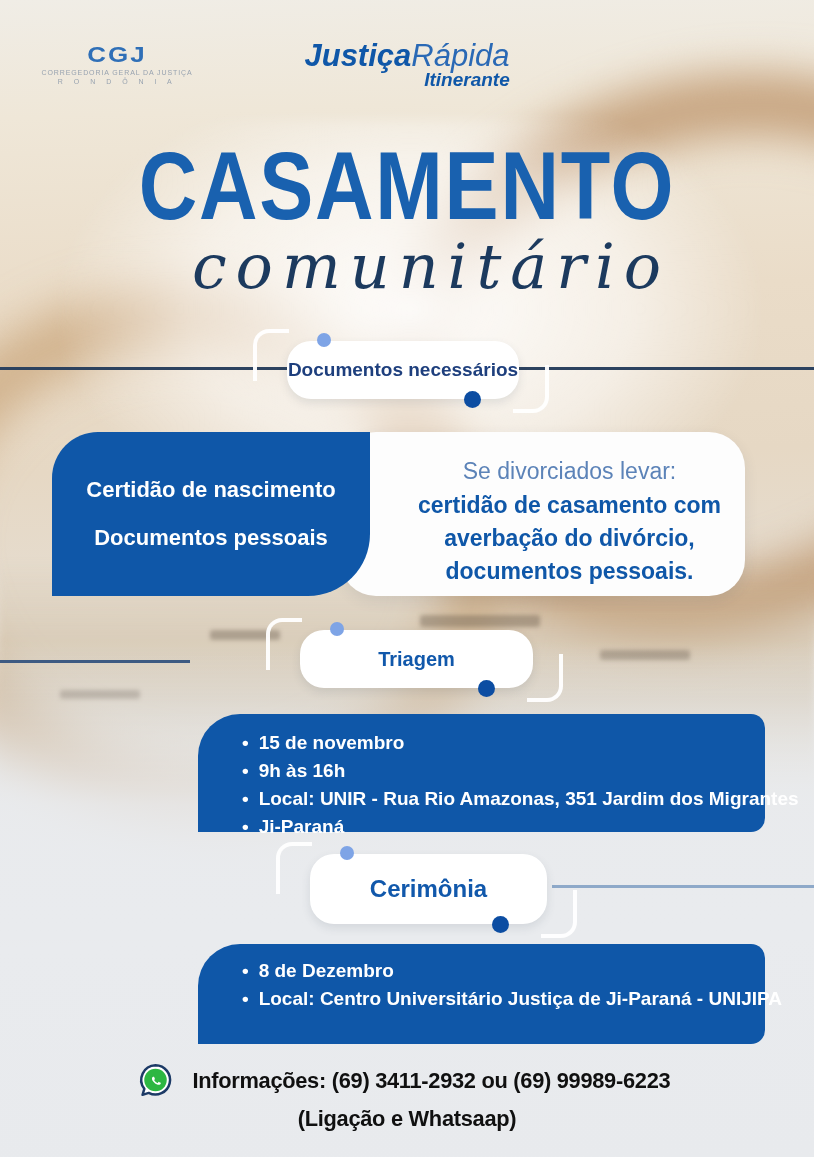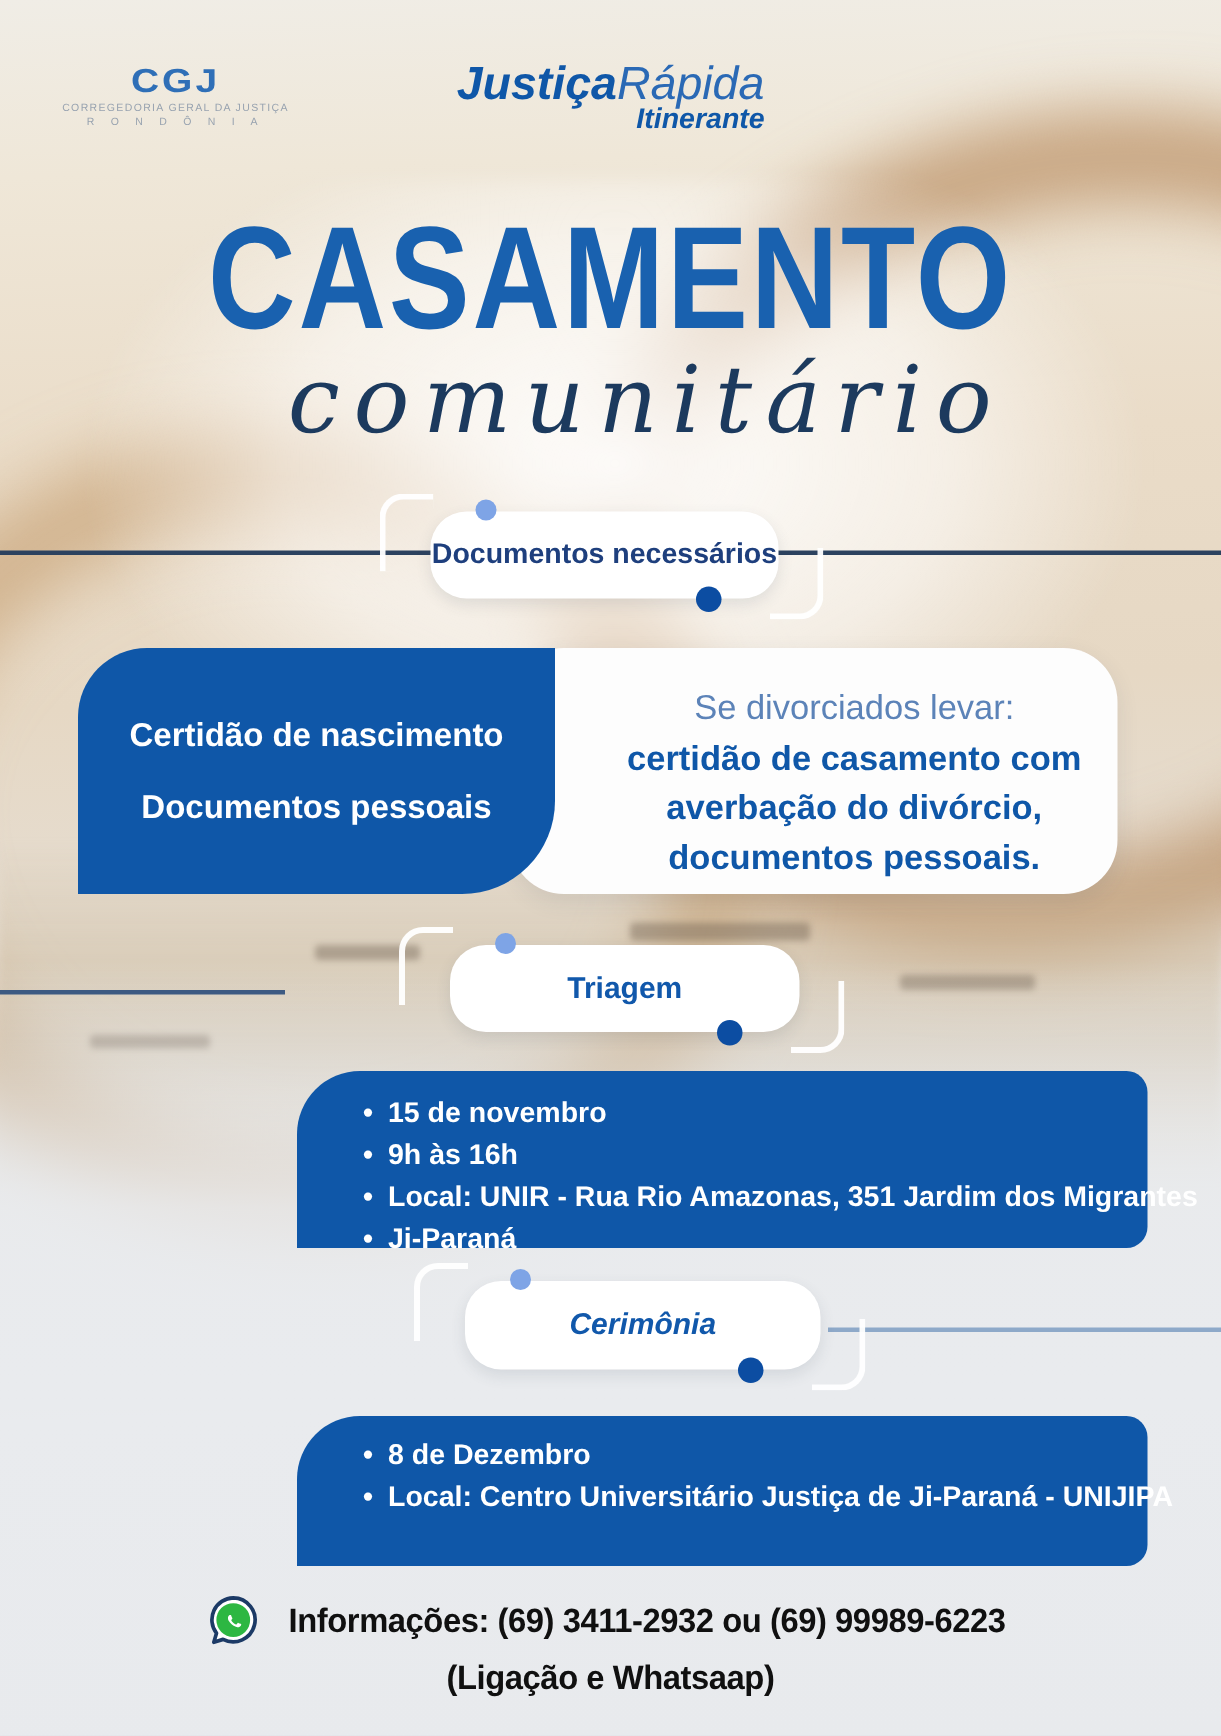--- a/index.html
+++ b/index.html
@@ -61,21 +61,21 @@
     box-shadow:0 4px 10px rgba(60,70,90,.12);display:flex;align-items:center;justify-content:center;
     text-align:center;font-weight:bold;color:#1e3f7d;}
   .pill .dot-light{position:absolute;width:14px;height:14px;border-radius:50%;background:#7ea4e6;top:-8px;left:30px;}
   .pill .dot-dark{position:absolute;width:17px;height:17px;border-radius:50%;background:#0c4da2;bottom:-9px;right:38px;}
   .pill .br-tl{position:absolute;left:-34px;top:-12px;width:32px;height:48px;
     border-left:4px solid rgba(255,255,255,.95);border-top:4px solid rgba(255,255,255,.95);border-top-left-radius:16px;}
   .pill .br-br{position:absolute;right:-30px;bottom:-14px;width:32px;height:44px;
     border-right:4px solid rgba(255,255,255,.95);border-bottom:4px solid rgba(255,255,255,.95);border-bottom-right-radius:16px;}
   .pill-docs{left:287px;top:341px;width:232px;height:58px;font-size:19px;line-height:24px;}
   .pill-triagem{left:300px;top:630px;width:233px;height:58px;font-size:20px;color:#1158ab;}
-  .pill-cerimonia{left:310px;top:854px;width:237px;height:59px;font-size:20px;color:#1158ab;font-style:italic;}
+  .pill-cerimonia{left:310px;top:854px;width:237px;height:70px;font-size:24px;color:#1158ab;}
 
   
   .docs-white{position:absolute;left:340px;top:432px;width:405px;height:164px;z-index:2;
     background:#fdfdfd;border-radius:36px;box-shadow:0 5px 14px rgba(60,70,90,.1);
     box-sizing:border-box;padding:24px 18px 0 72px;text-align:center;}
   .docs-white .intro{font-size:23px;color:#5c83b8;line-height:30px;}
   .docs-white .body{font-size:23px;font-weight:bold;color:#0f57a8;line-height:33px;margin-top:3px;}
   .docs-blue{position:absolute;left:52px;top:432px;width:318px;height:164px;z-index:3;
     background:#0f57a8;border-radius:46px 0 62px 0;box-sizing:border-box;
     display:flex;flex-direction:column;justify-content:center;text-align:center;color:#fff;padding:0 10px;}

